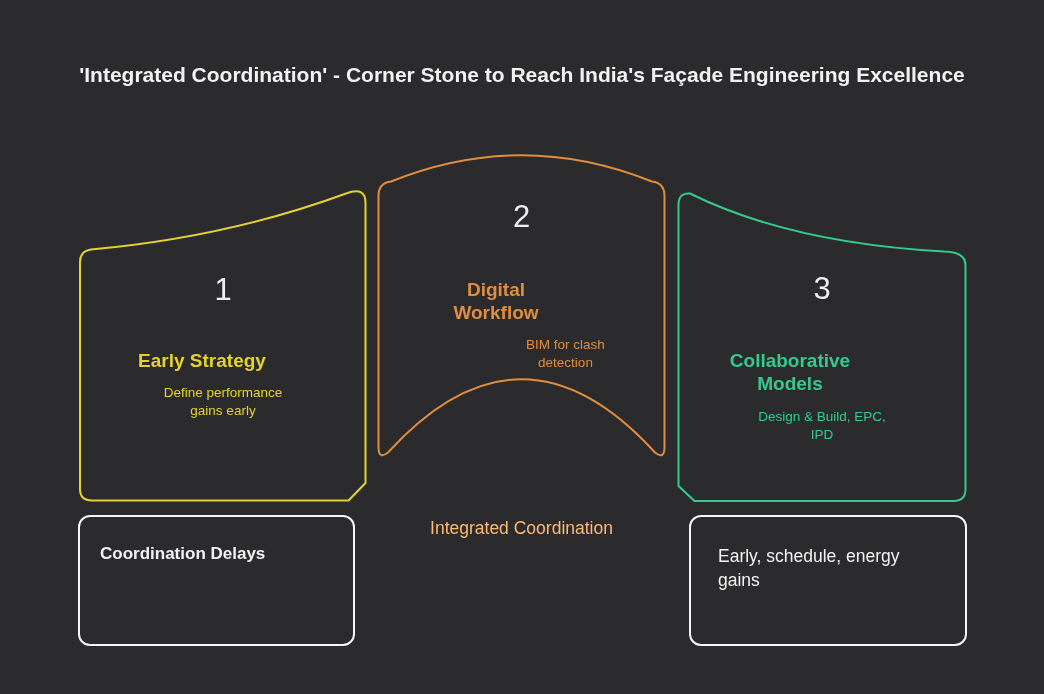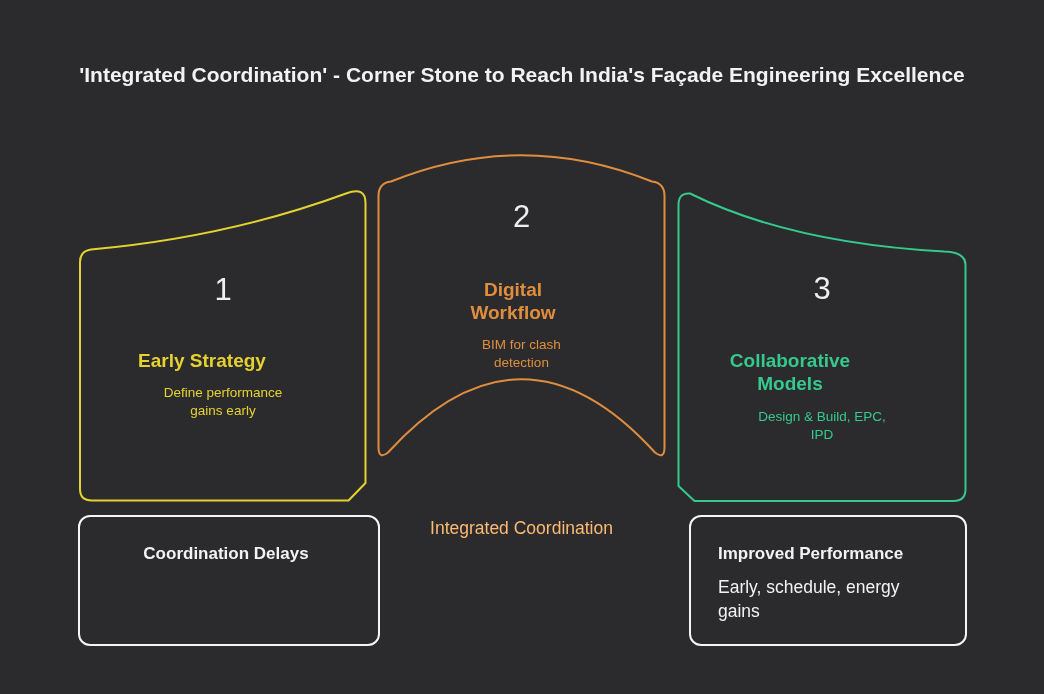--- a/index.html
+++ b/index.html
@@ -65,23 +65,23 @@
     box-sizing:border-box;
     position:absolute;
     top:515px;
     height:131px;
     border:2px solid var(--box-border,#f5f5f5);
     border-radius:12px;
     color:var(--light,#f2f2f2);
     background:transparent;
   }
   .callout-left{
-    left:78px; width:302px;
+    left:78px; width:277px;
     padding:27px 26px 12px 20px;
-    text-align:center;
+    text-align:left;
   }
   .callout-right{
     left:689px; width:278px;
     padding:27px 18px 0 27px;
     text-align:left;
   }
   .callout-title{
     font-size:17px;
     font-weight:bold;
     line-height:19px;
@@ -105,36 +105,35 @@
     <path d="M 378.5 447 L 378.5 196 Q 378.5 183 391 181.5 Q 521 129 652 181.5 Q 664.5 183 664.5 196 L 664.5 447 Q 664.5 460 655 452.5 Q 521.5 306 388 452.5 Q 378.5 460 378.5 447 Z" stroke="#e08e3e"></path>
     <path d="M 678.5 486 L 678.5 205 Q 678.5 192.5 690 193.5 Q 790 243 944 251.5 Q 965.5 252 965.5 265 L 965.5 489 Q 965.5 501 953.5 501 L 694.5 501 Z" stroke="#35ca8d"></path>
   </svg>
 
   <div class="abs center-text step-number" style="left:80px;top:272px;width:286px;">1</div>
   <div class="abs center-text step-title c-yellow pre" style="left:80px;top:349px;width:244px;">Early Strategy</div>
   <div class="abs center-text step-sub c-yellow pre" style="left:80px;top:384px;width:286px;">Define performance
 gains early</div>
 
   <div class="abs center-text step-number" style="left:378px;top:199px;width:287px;">2</div>
-  <div class="abs center-text step-title c-orange pre" style="left:385px;top:278px;width:256px;">Digital
+  <div class="abs center-text step-title c-orange pre" style="left:368px;top:278px;width:256px;">Digital
 Workflow</div>
-  <div class="abs center-text step-sub c-orange pre" style="left:378px;top:336px;width:287px;">BIM for clash
+  <div class="abs center-text step-sub c-orange pre" style="left:378px;top:336px;width:287px;padding-left:44px;">BIM for clash
 detection</div>
 
   <div class="abs center-text step-number" style="left:678px;top:271px;width:288px;">3</div>
   <div class="abs center-text step-title c-green pre" style="left:640px;top:349px;width:300px;text-align:center;">Collaborative
 Models</div>
   <div class="abs center-text step-sub c-green pre" style="left:678px;top:408px;width:288px;">Design &amp; Build, EPC,
 IPD</div>
 
   <div class="abs center-text center-label">Integrated Coordination</div>
 
   <div class="callout callout-left">
     <div class="callout-title">Coordination Delays</div>
   </div>
 
   <div class="callout callout-right">
-    <div class="callout-title">Improved Performance</div>
     <div class="callout-body pre">Early, schedule, energy
 gains</div>
   </div>
 
 </div>
 
 </body></html>

